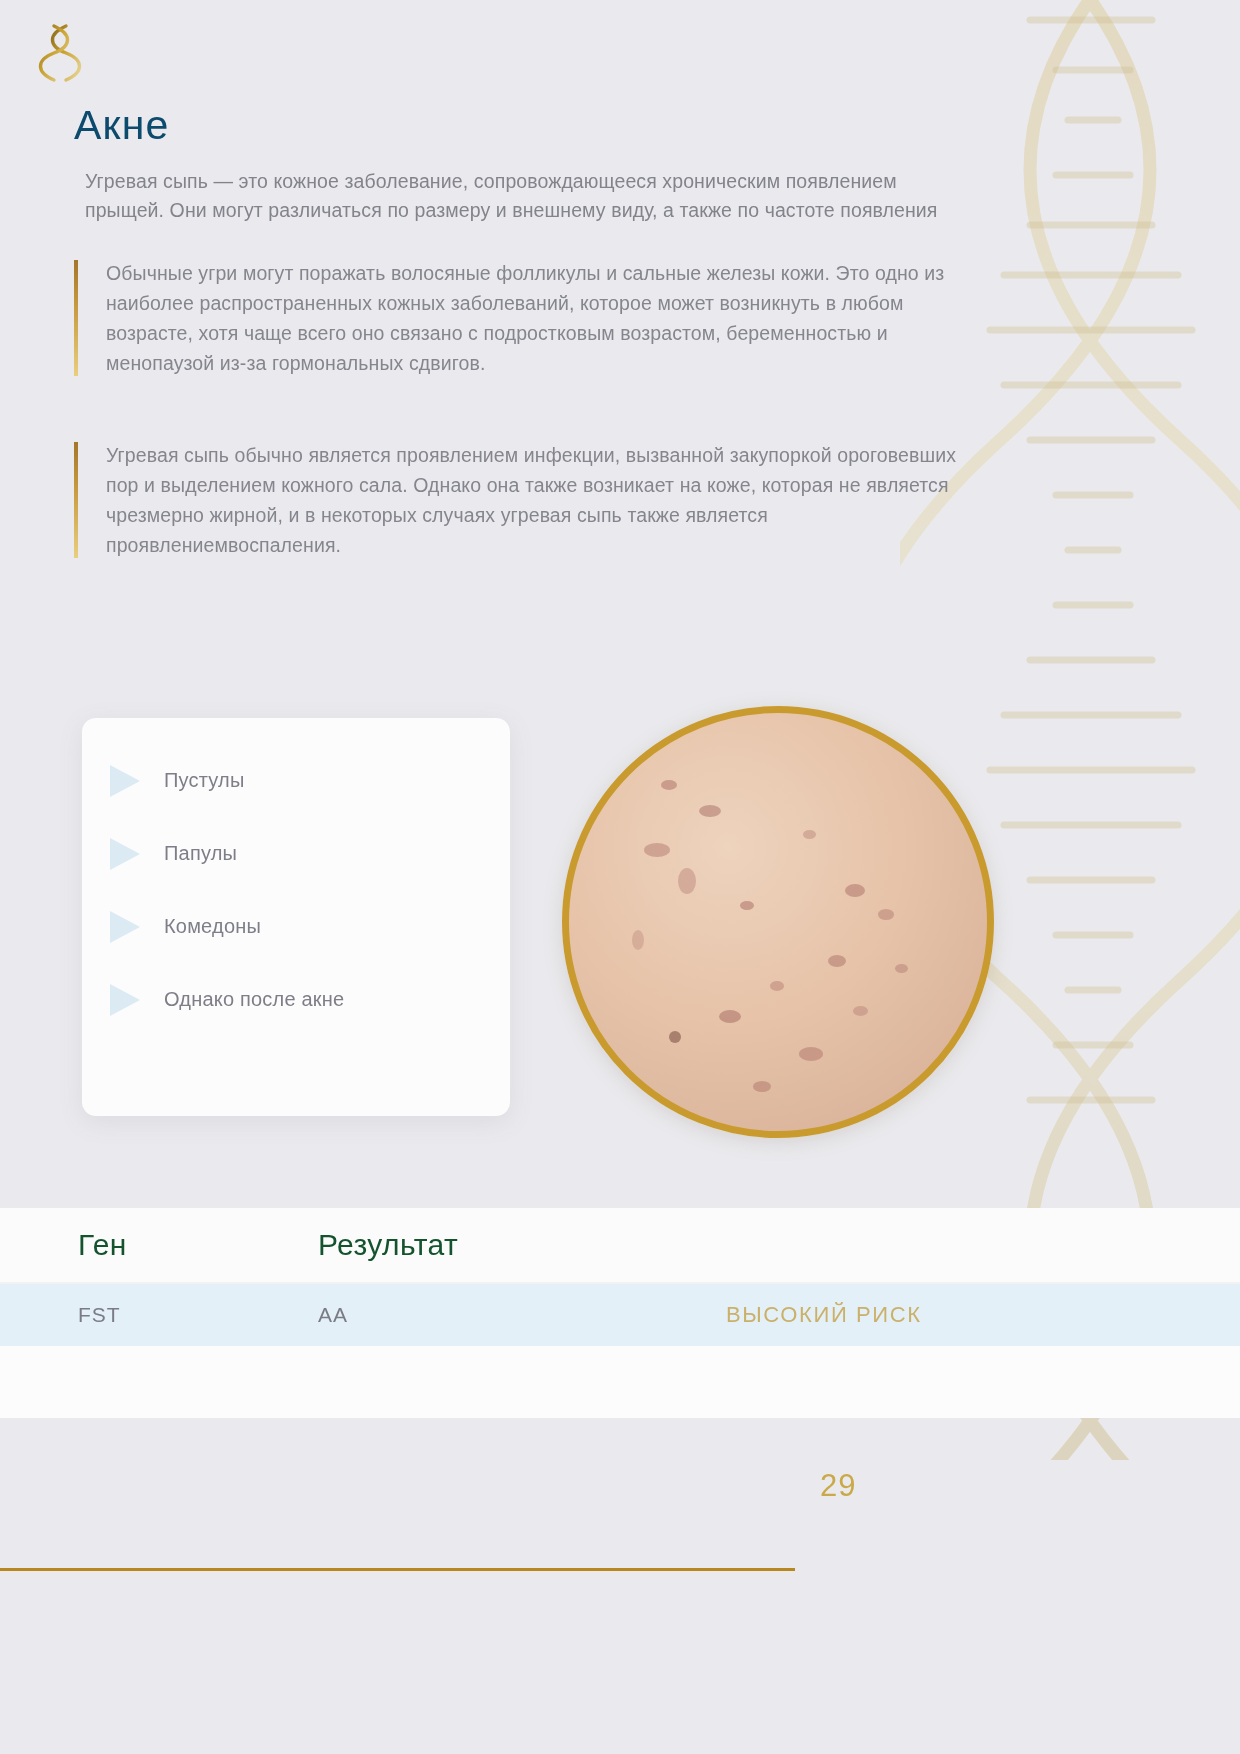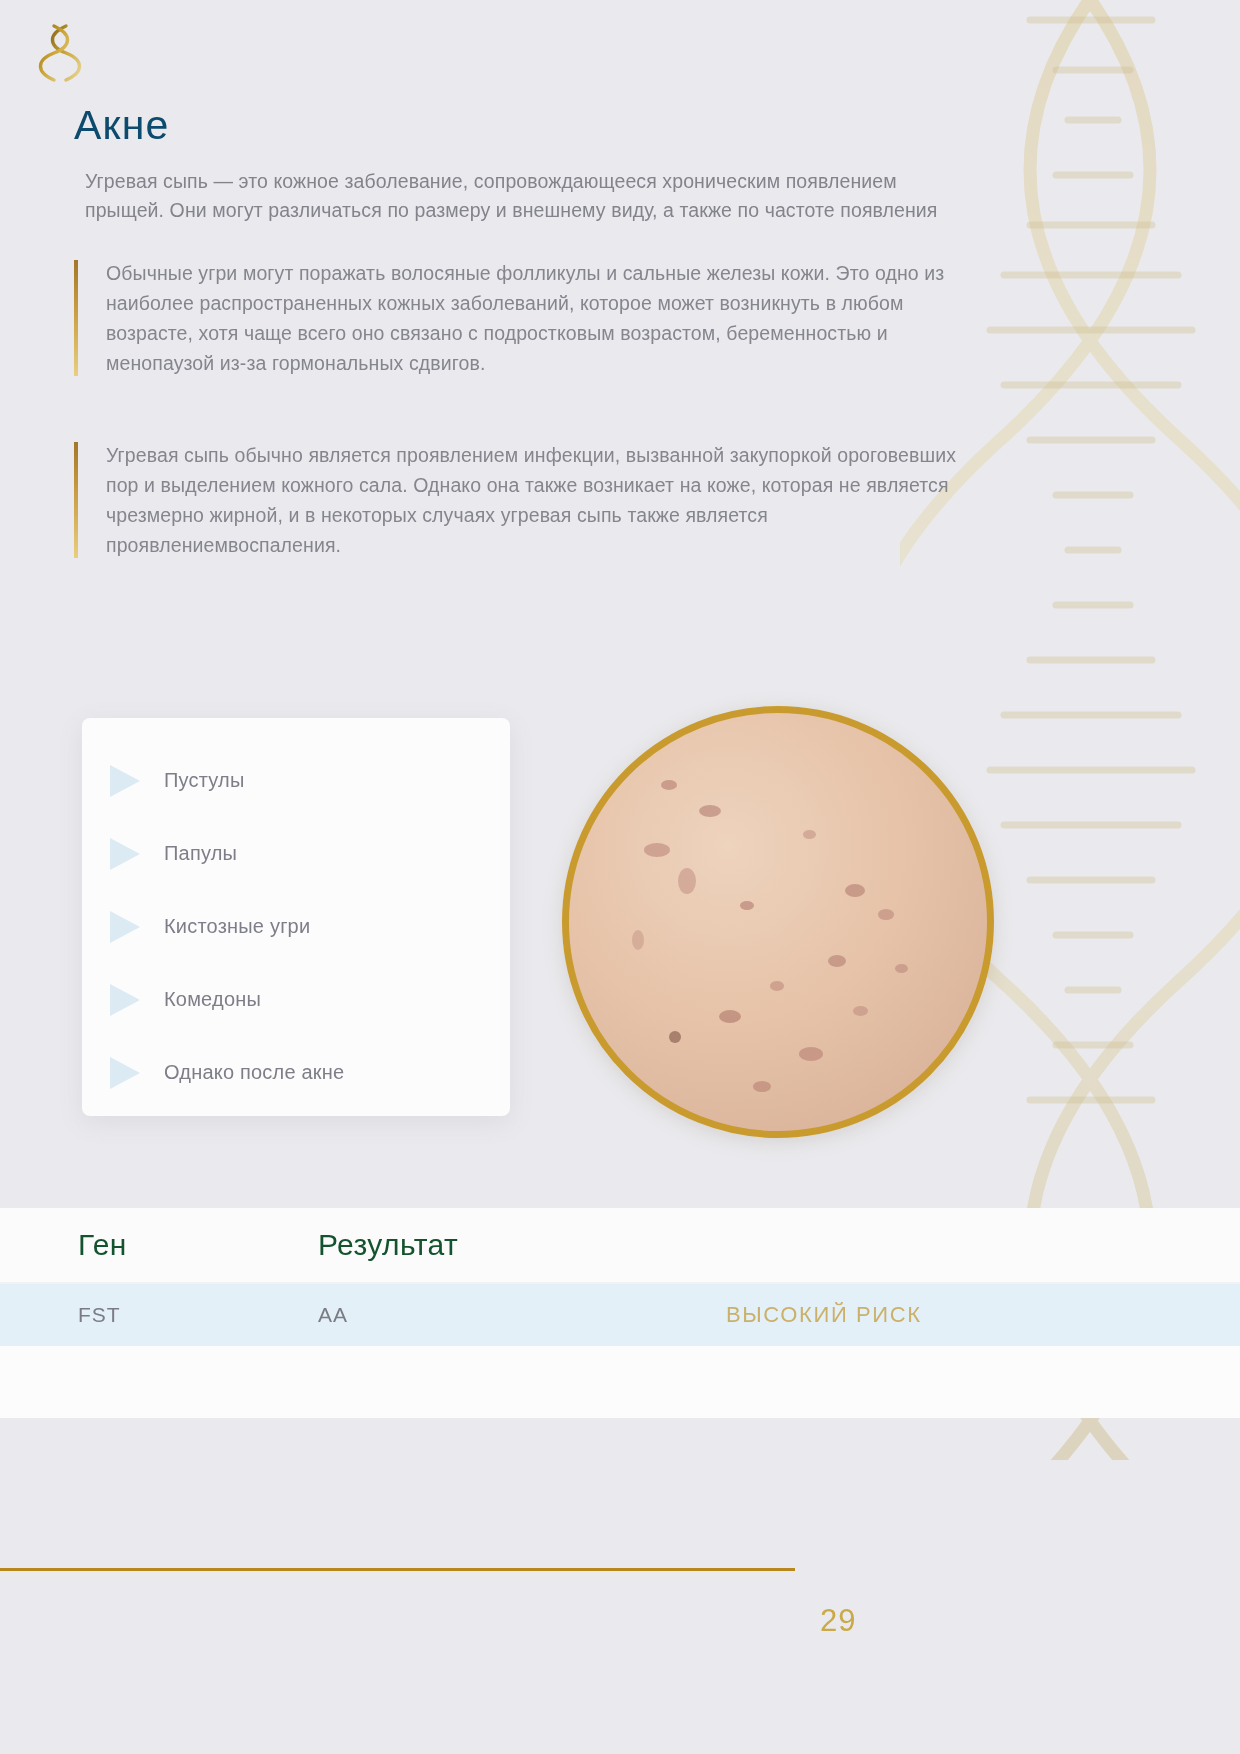--- a/index.html
+++ b/index.html
@@ -48,21 +48,21 @@
 
   
   .section-heading{
     position:absolute;left:74px;top:633px;
     font-size:30px;font-weight:300;color:#5c5c65;letter-spacing:.6px;
   }
 
   
   .signs-card{
     position:absolute;left:82px;top:718px;width:428px;height:398px;
-    background:#fcfcfd;border-radius:8px;
+    background:#fcfcfd;border-radius:14px;
     box-shadow:0 6px 26px rgba(90,90,110,.10);
     padding:26px 0 0 0;box-sizing:border-box;
   }
   .sign-row{display:flex;align-items:center;height:73px;padding-left:28px;}
   .sign-arrow{
     width:0;height:0;flex:0 0 auto;
     border-top:16px solid transparent;border-bottom:16px solid transparent;
     border-left:30px solid #dceaf4;margin-right:24px;
   }
   .sign-label{font-size:20px;font-weight:300;color:#7e7e88;letter-spacing:.2px;}
@@ -89,21 +89,21 @@
   .t-head .t-c1,.t-head .t-c2,.t-head .t-c3{
     font-size:30px;font-weight:300;color:#14532d;letter-spacing:.4px;
   }
   .t-data .t-c1,.t-data .t-c2{font-size:21px;font-weight:300;color:#7b7b85;letter-spacing:1px;}
   .t-data .t-c3{font-size:22px;font-weight:300;color:#cbb06a;letter-spacing:1.6px;}
   .t-sep{height:2px;background:#f2f2f4;}
 
   
   .footer-rule{position:absolute;left:0;top:1568px;width:795px;height:3px;background:#b8881f;}
   .page-num{
-    position:absolute;left:820px;top:1603px;
+    position:absolute;left:820px;top:1468px;
     font-size:31px;font-weight:300;color:#c9a948;letter-spacing:1px;
   }
 </style>
 </head>
 <body>
 
 <div class="page">
 
   <div class="dna-bg">
     <svg width="420" height="1500" viewBox="0 0 420 1500" xmlns="http://www.w3.org/2000/svg">
@@ -185,24 +185,20 @@
     <div class="sign-row">
       <span class="sign-arrow"></span>
       <span class="sign-label">Пустулы</span>
     </div>
     <div class="sign-row">
       <span class="sign-arrow"></span>
       <span class="sign-label">Папулы</span>
     </div>
     <div class="sign-row">
       <span class="sign-arrow"></span>
-      <span class="sign-label">Кистозные угри</span>
-    </div>
-    <div class="sign-row">
-      <span class="sign-arrow"></span>
       <span class="sign-label">Комедоны</span>
     </div>
     <div class="sign-row">
       <span class="sign-arrow"></span>
       <span class="sign-label">Однако после акне</span>
     </div>
   </div>
 
   <div class="photo">
     <div class="blem" style="left:22%;top:16%;width:16px;height:10px;background:rgba(176,118,108,.55);"></div>

